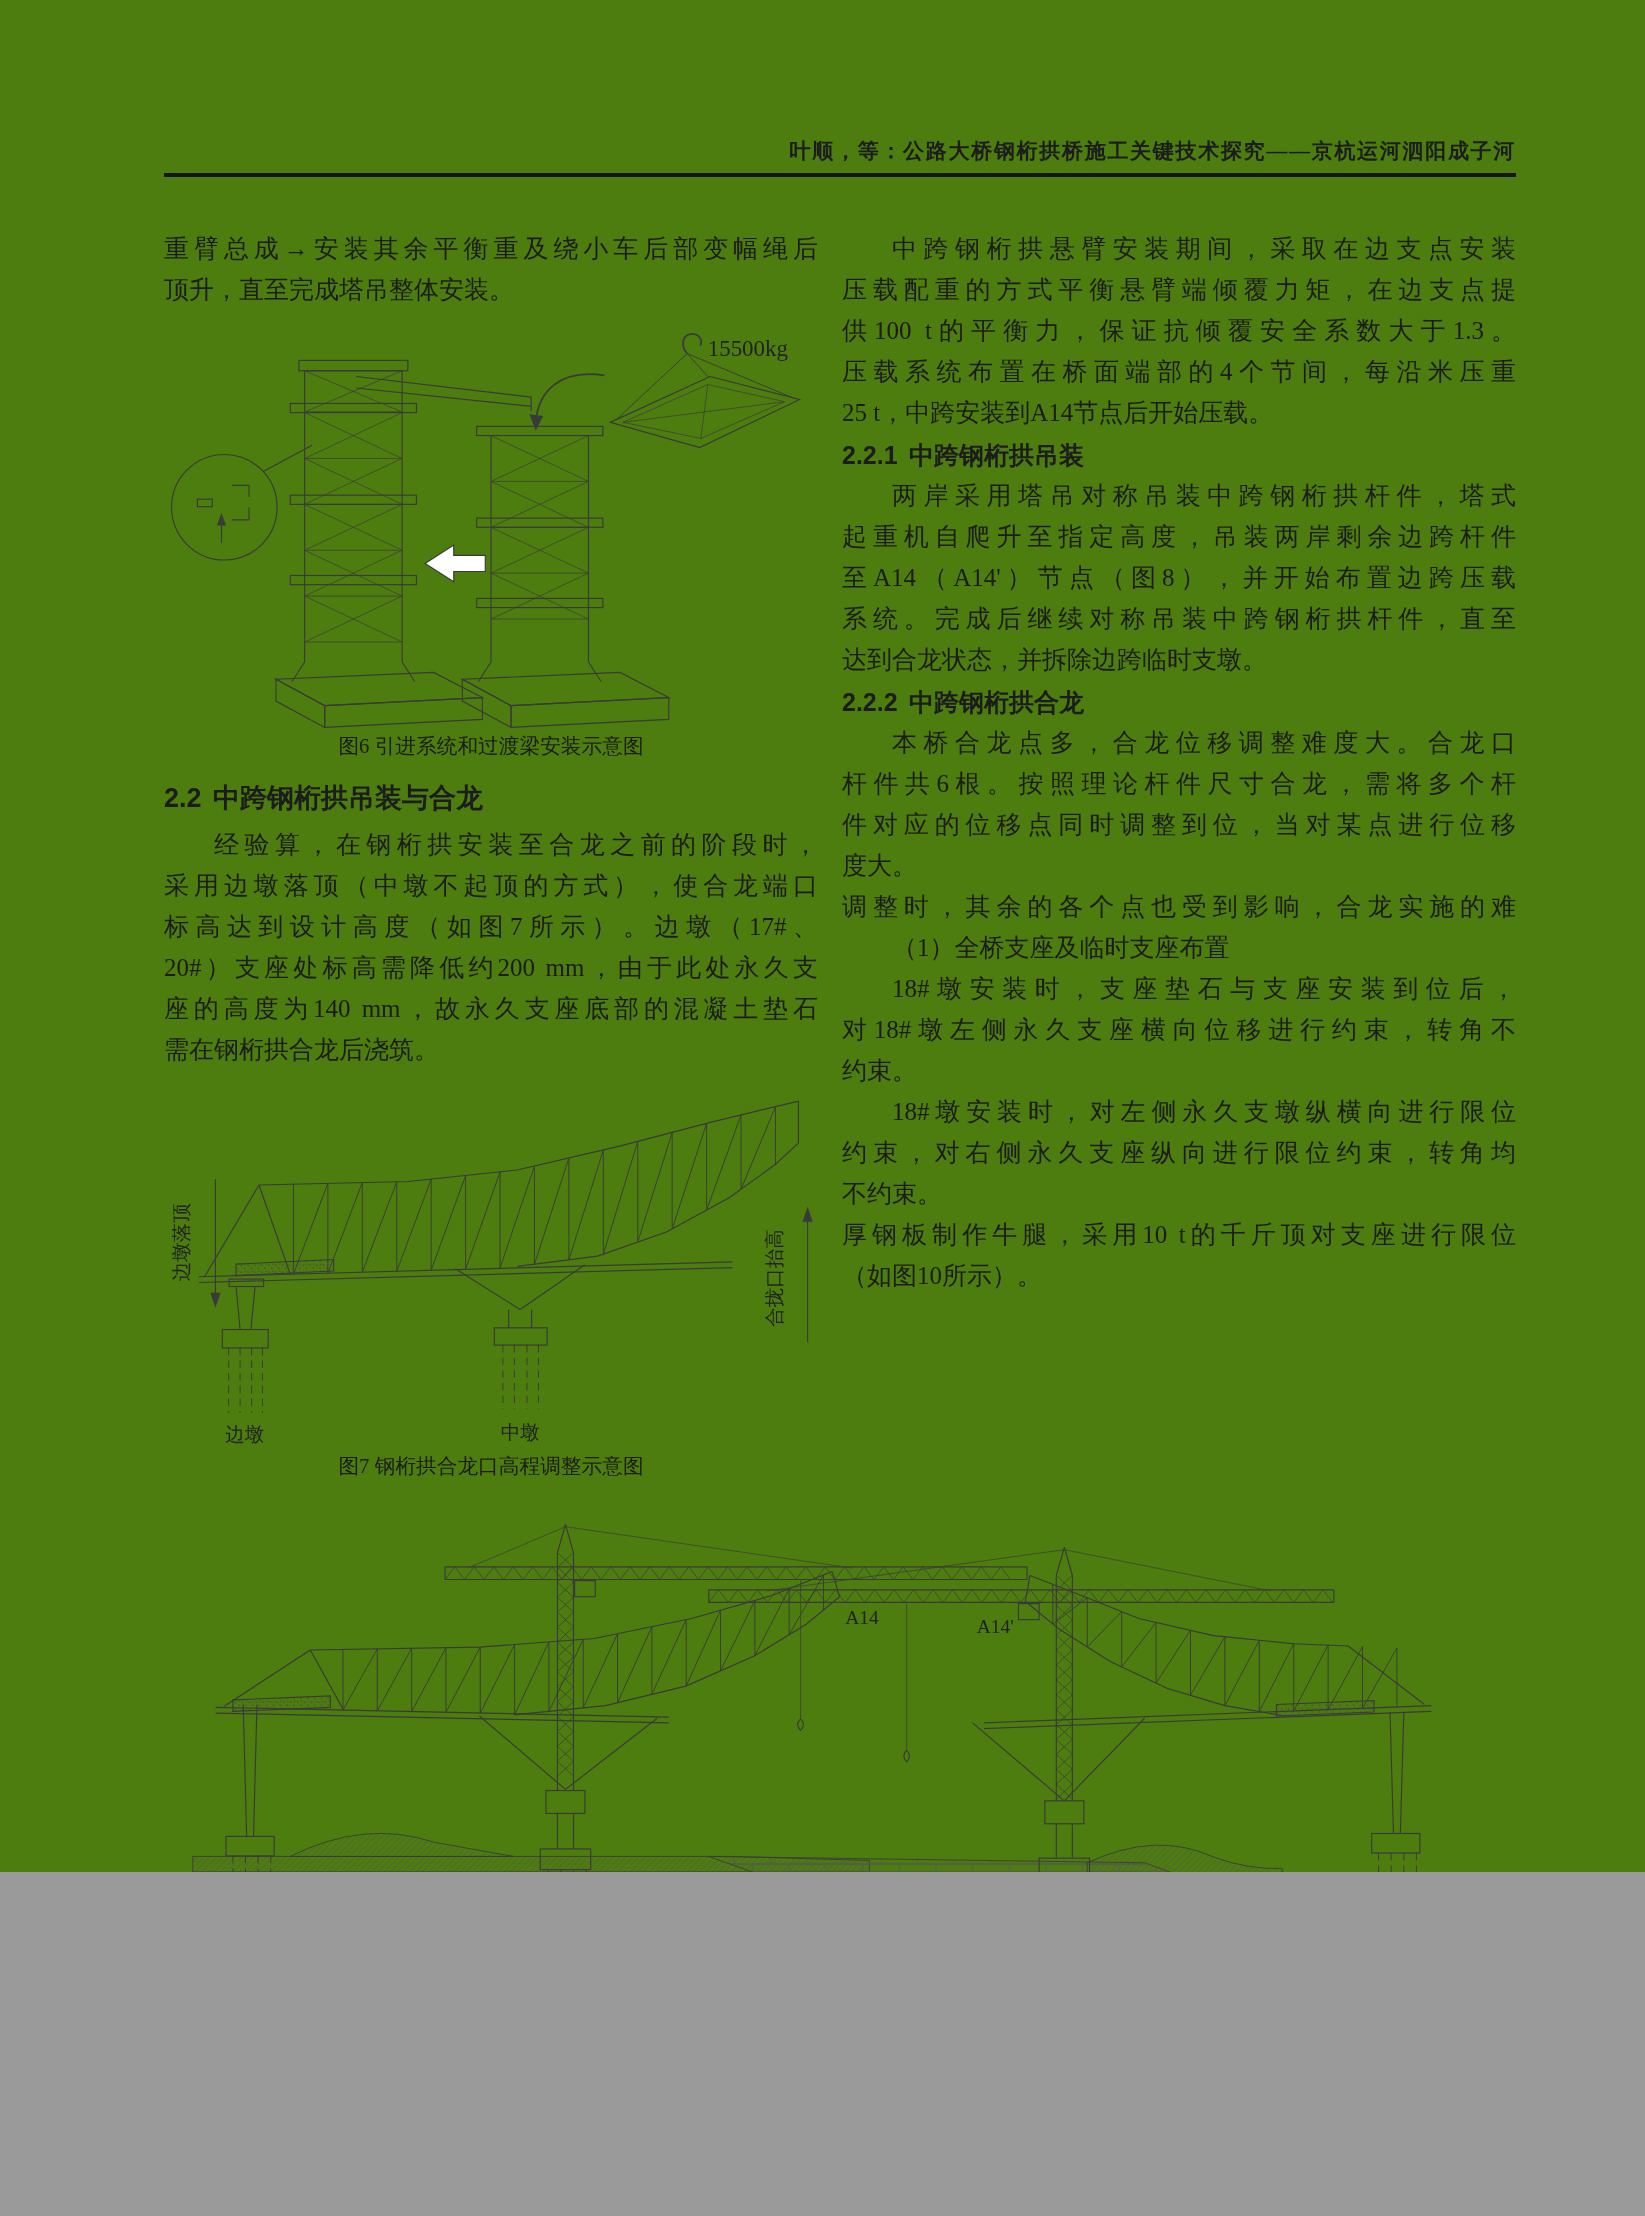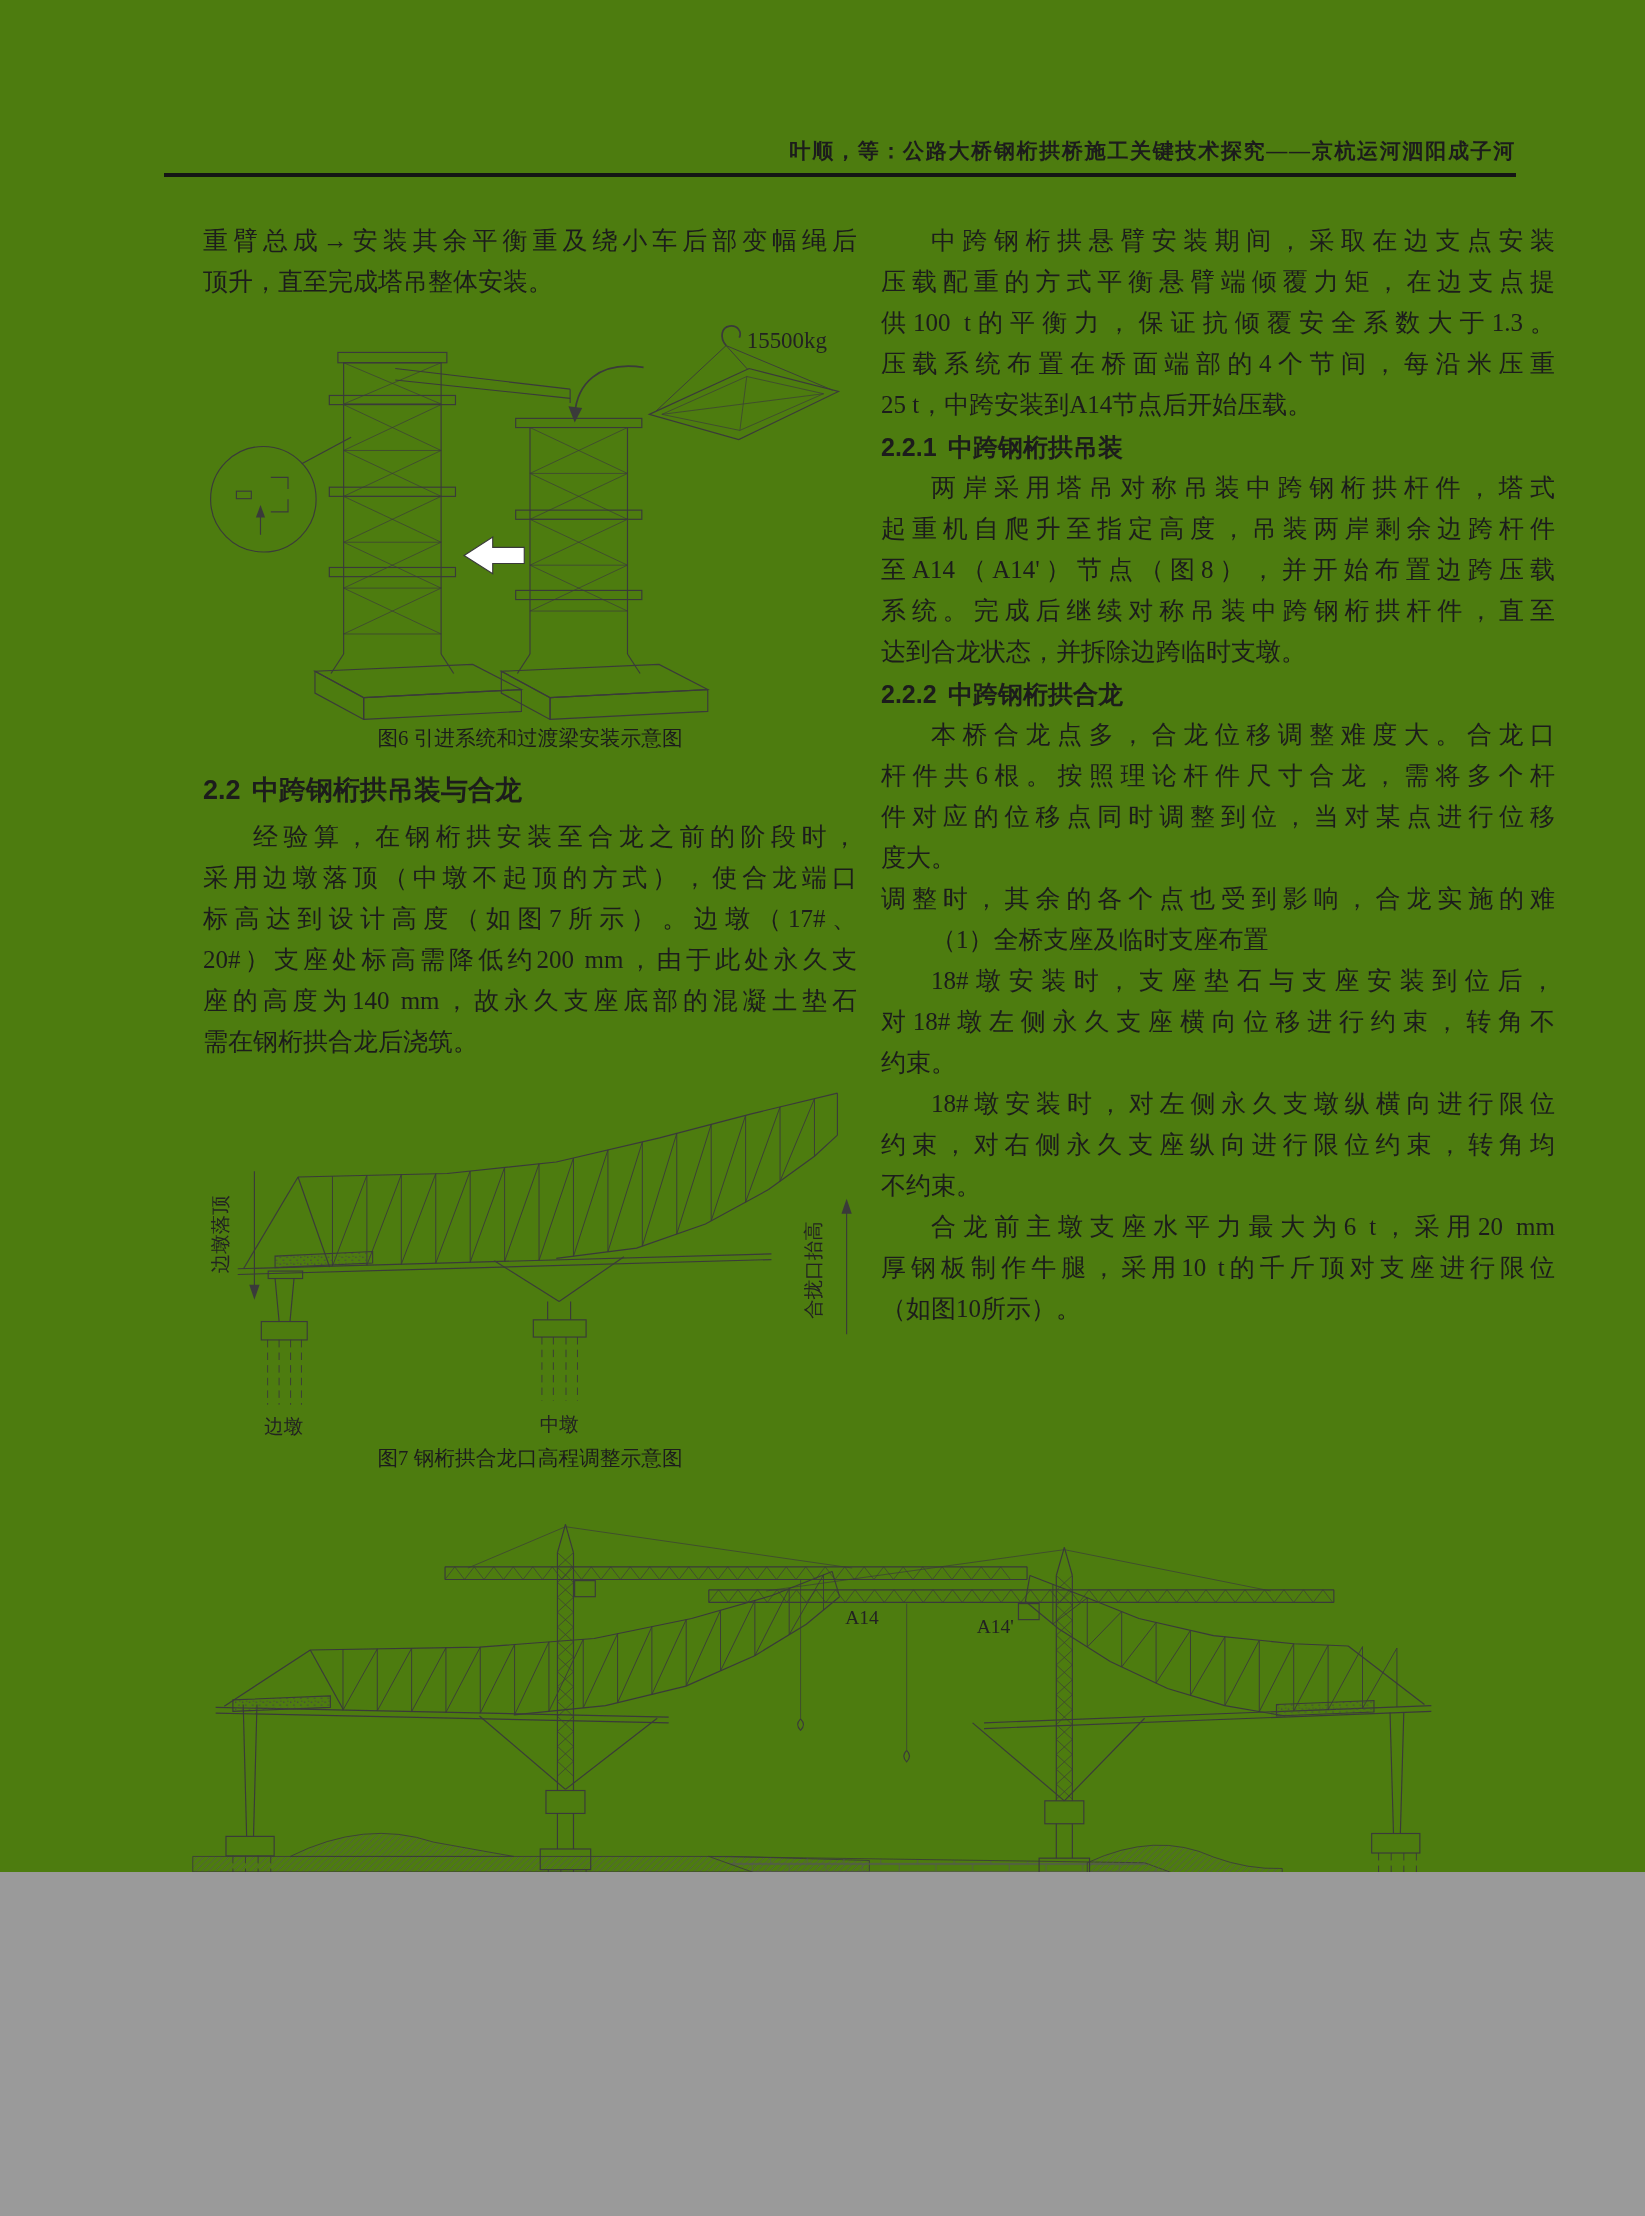--- a/index.html
+++ b/index.html
@@ -1,21 +1,21 @@
 <!DOCTYPE html>
 <html style="font-size:9.2px"><head>
 <meta charset="utf-8">
 <style>
   html,body{margin:0;padding:0;background:#9a9a9a;}
   .page{position:relative;width:1645px;height:1872px;background:#4d7c0f;overflow:hidden;
         font-family:"Liberation Serif","DejaVu Serif",serif;color:#1c1c1c;padding-left:22px;}
   .running{position:absolute;left:164px;width:1352px;top:137px;text-align:right;
            font-weight:bold;font-size:21px;letter-spacing:1.7px;white-space:nowrap;}
   .rule{position:absolute;left:164px;width:1352px;top:173px;height:4px;background:#151515;}
-  .col{position:absolute;top:220px;margin-left:39px;}
+  .col{position:absolute;top:228px;}
   .col-left{left:164px;width:654px;}
   .col-right{left:842px;width:674px;}
   .pline{font-size:25px;line-height:41px;height:41px;white-space:nowrap;}
   .jl{text-align:justify;text-align-last:justify;text-justify:inter-character;}
   .ind{text-indent:2em;}
   .sec2{font-family:"Liberation Sans","DejaVu Sans",sans-serif;font-weight:bold;
         font-size:27px;line-height:33px;margin:23px 0 0 0;white-space:nowrap;}
   .sec3{font-family:"Liberation Sans","DejaVu Sans",sans-serif;font-weight:bold;
         font-size:25px;line-height:33px;margin:5.7px 0 3.4px 0;white-space:nowrap;}
   .secnum{margin-right:11.5px;}
@@ -253,21 +253,20 @@
         <div class="pline jl ind">18#墩安装时，支座垫石与支座安装到位后，</div>
         <div class="pline jl">对18#墩左侧永久支座横向位移进行约束，转角不</div>
         <div class="pline">约束。</div>
       </div>
     <div class="para">
         <div class="pline jl ind">18#墩安装时，对左侧永久支墩纵横向进行限位</div>
         <div class="pline jl">约束，对右侧永久支座纵向进行限位约束，转角均</div>
         <div class="pline">不约束。</div>
       </div>
     <div class="para">
-        <div class="pline jl ind">合龙前主墩支座水平力最大为6 t，采用20 mm</div>
         <div class="pline jl">厚钢板制作牛腿，采用10 t的千斤顶对支座进行限位</div>
         <div class="pline">（如图10所示）。</div>
       </div>
   </div>
 
   <div class="fig8wrap">
     <svg width="1263" height="453" viewBox="0 0 2200 790">
       <defs>
         <pattern id="hatch8" width="11" height="11" patternUnits="userSpaceOnUse">
           <path d="M0 11 L11 0" stroke="#555" stroke-width="1.3" fill="none"></path>

